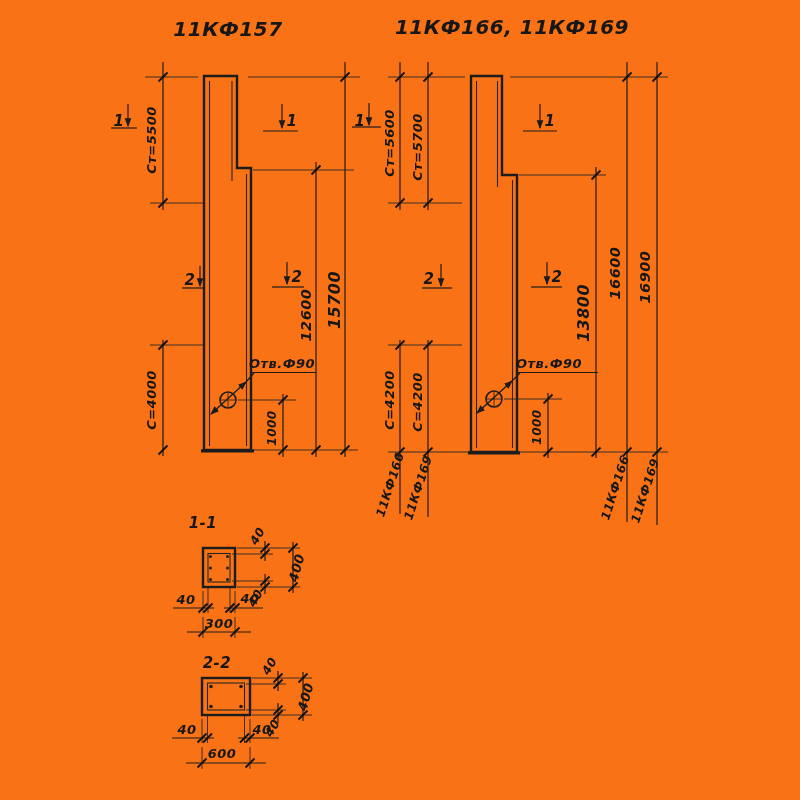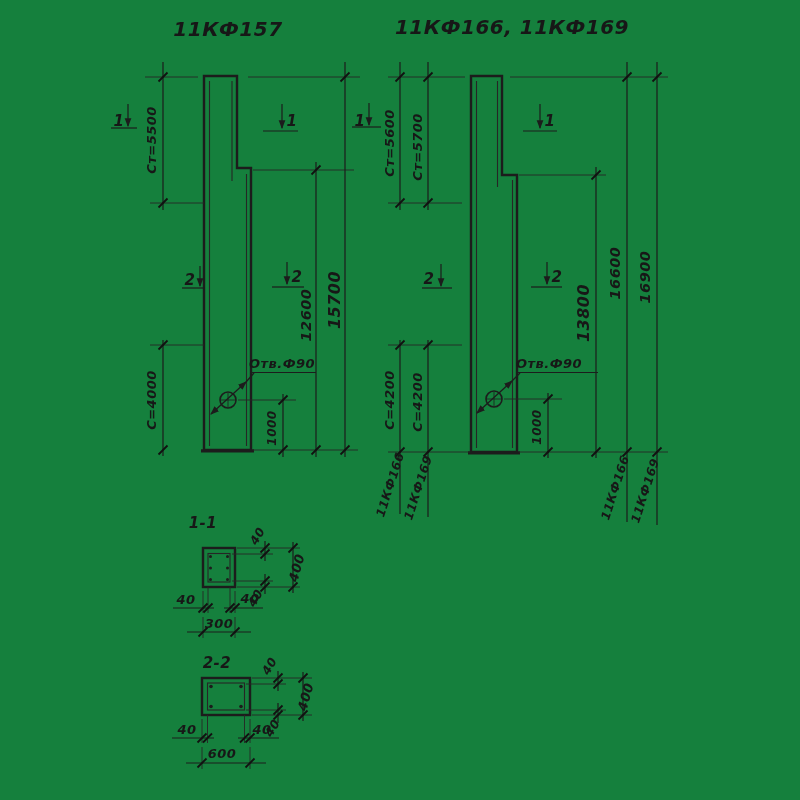--- a/index.html
+++ b/index.html
@@ -1,20 +1,20 @@
 <!DOCTYPE html>
 <html><head>
 <meta charset="utf-8">
 <style>
   html,body{margin:0;padding:0;background:#e8e8e6;}
   #sheet{
     position:relative;
     width:800px;height:800px;
     margin:0 auto;
-    background:#15803d;
+    background:#f97316;
     font-family:"DejaVu Sans",sans-serif;
   }
   svg{position:absolute;left:0;top:0;}
   .ink{stroke:#1c1c1c;}
   .outline{fill:none;stroke:#1c1c1c;stroke-width:2.4;stroke-linejoin:miter;}
   .thick{stroke:#1c1c1c;stroke-width:3.2;}
   .inner{stroke:#262626;stroke-width:1.1;}
   .ext{stroke:#262626;stroke-width:0.9;}
   .dim{stroke:#1c1c1c;stroke-width:1.2;}
   .ticks line,.ticks use{stroke:#111;stroke-width:1.8;}

